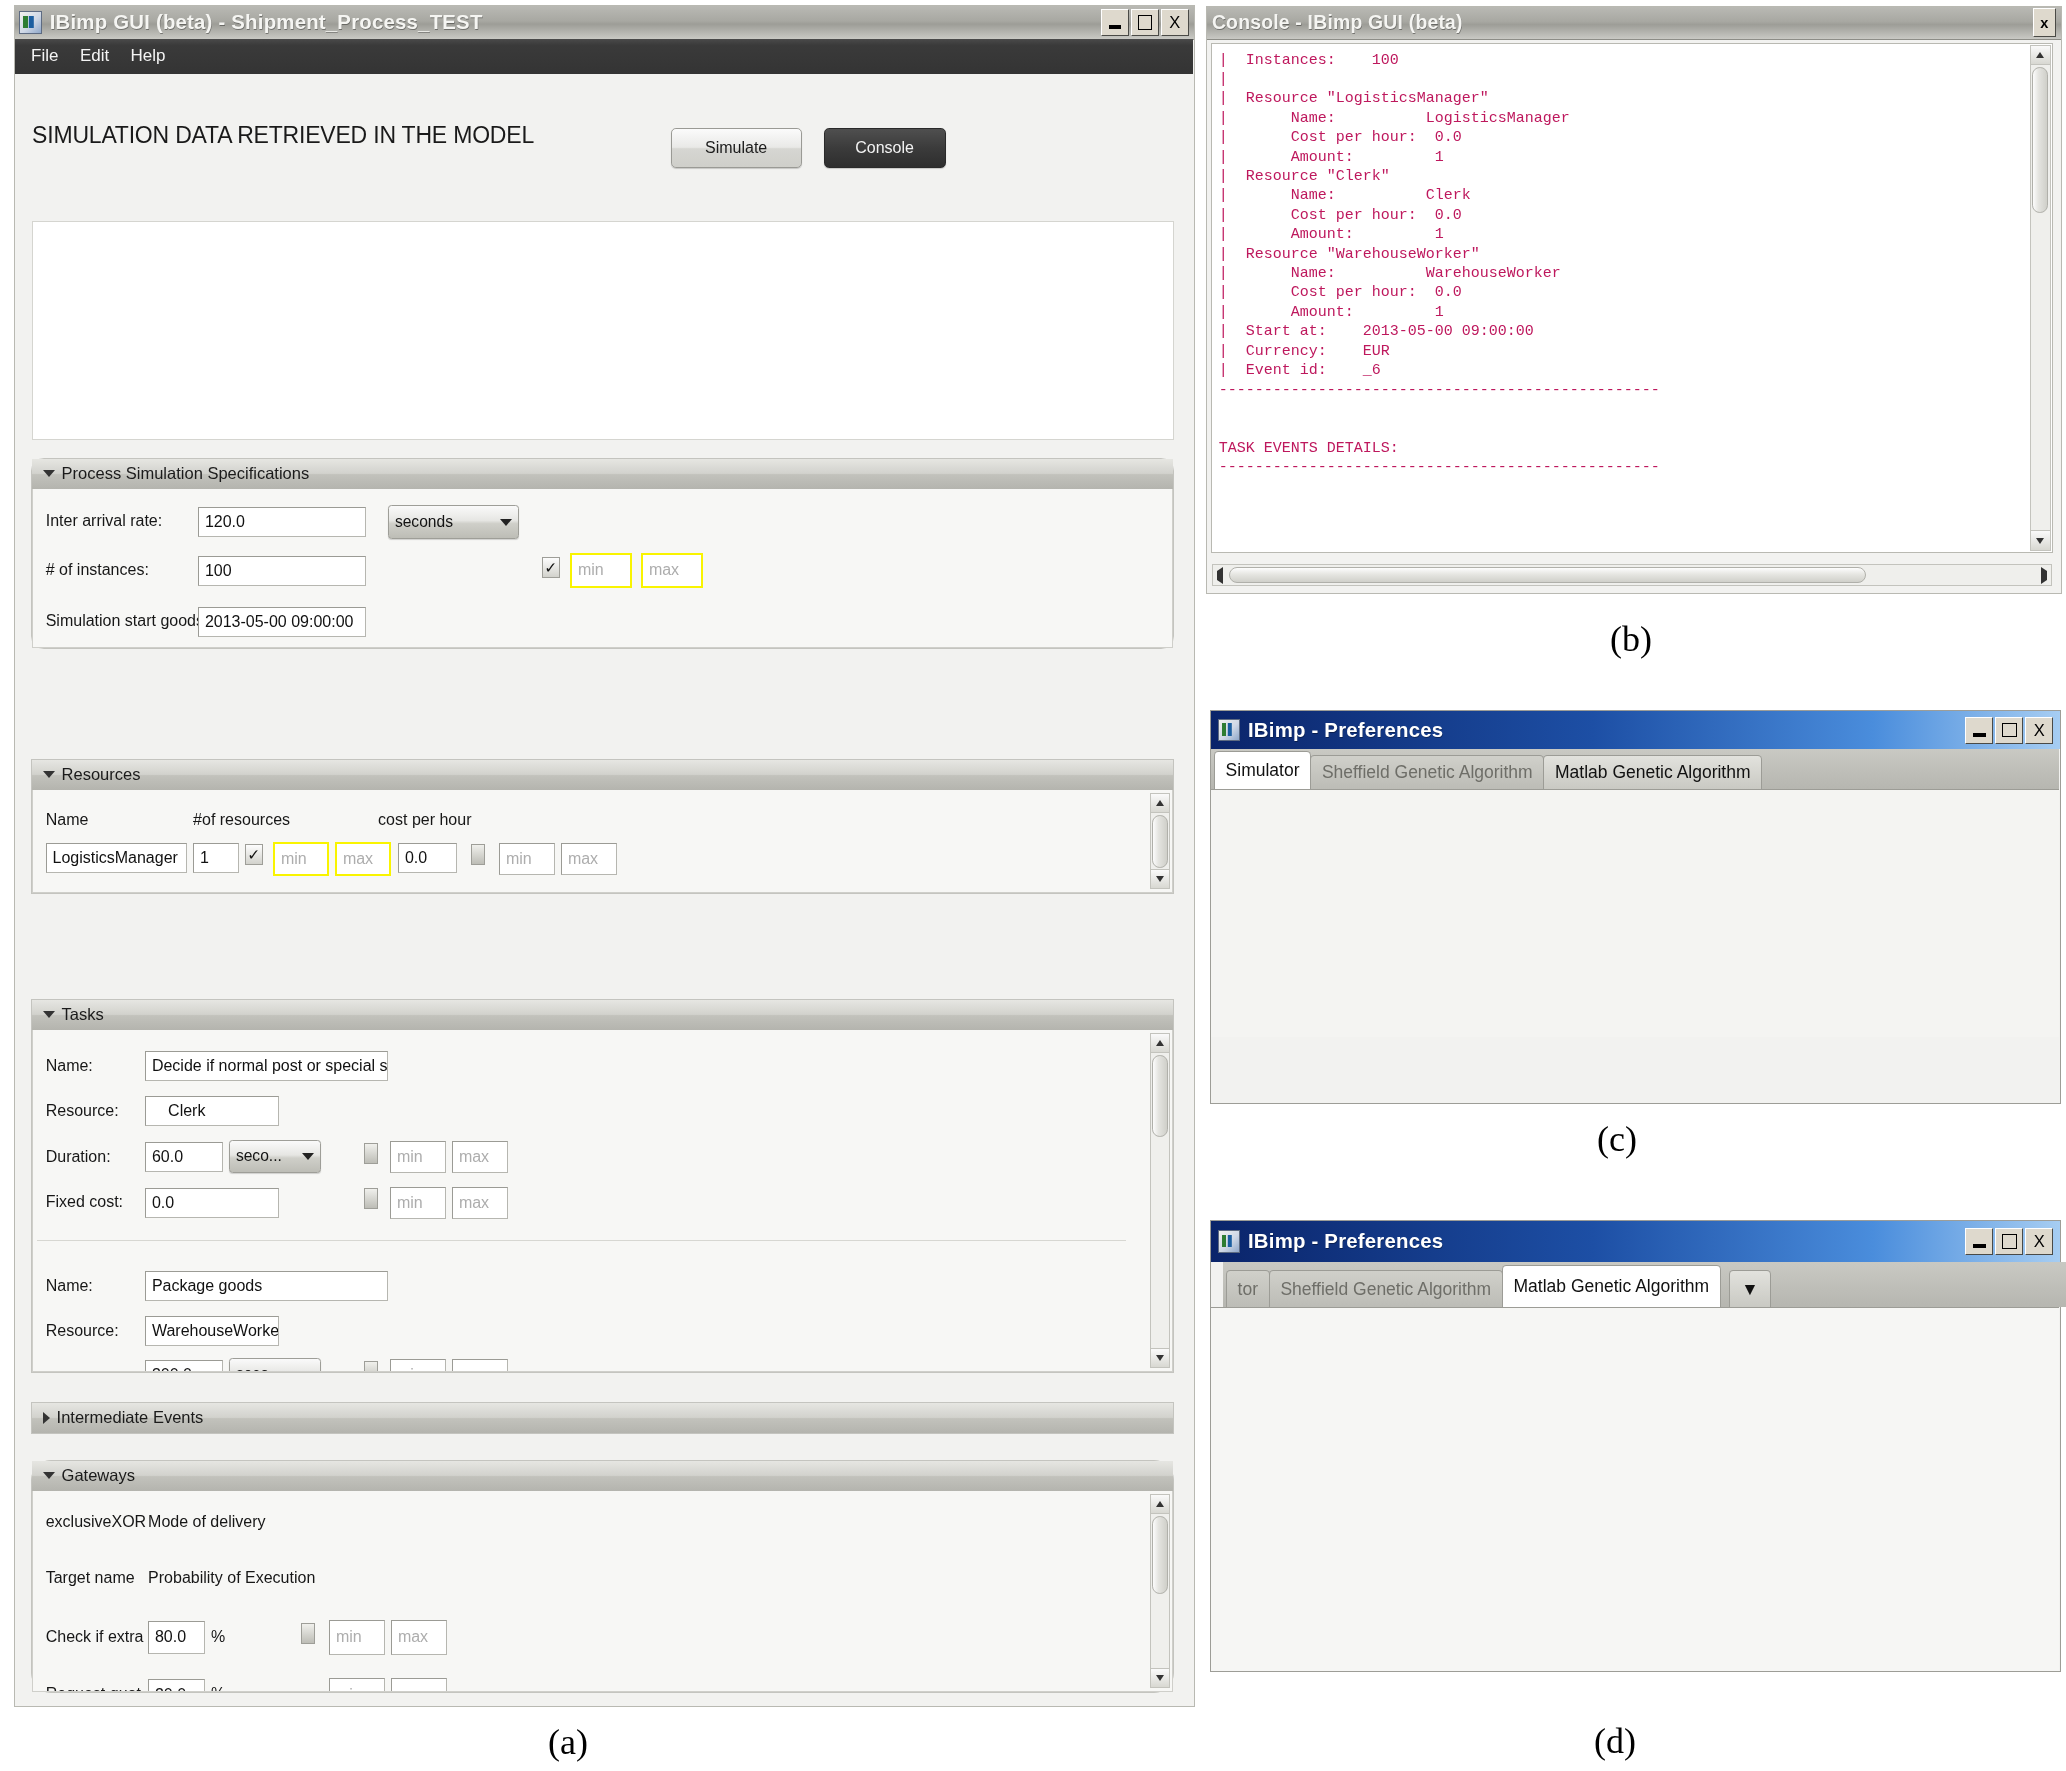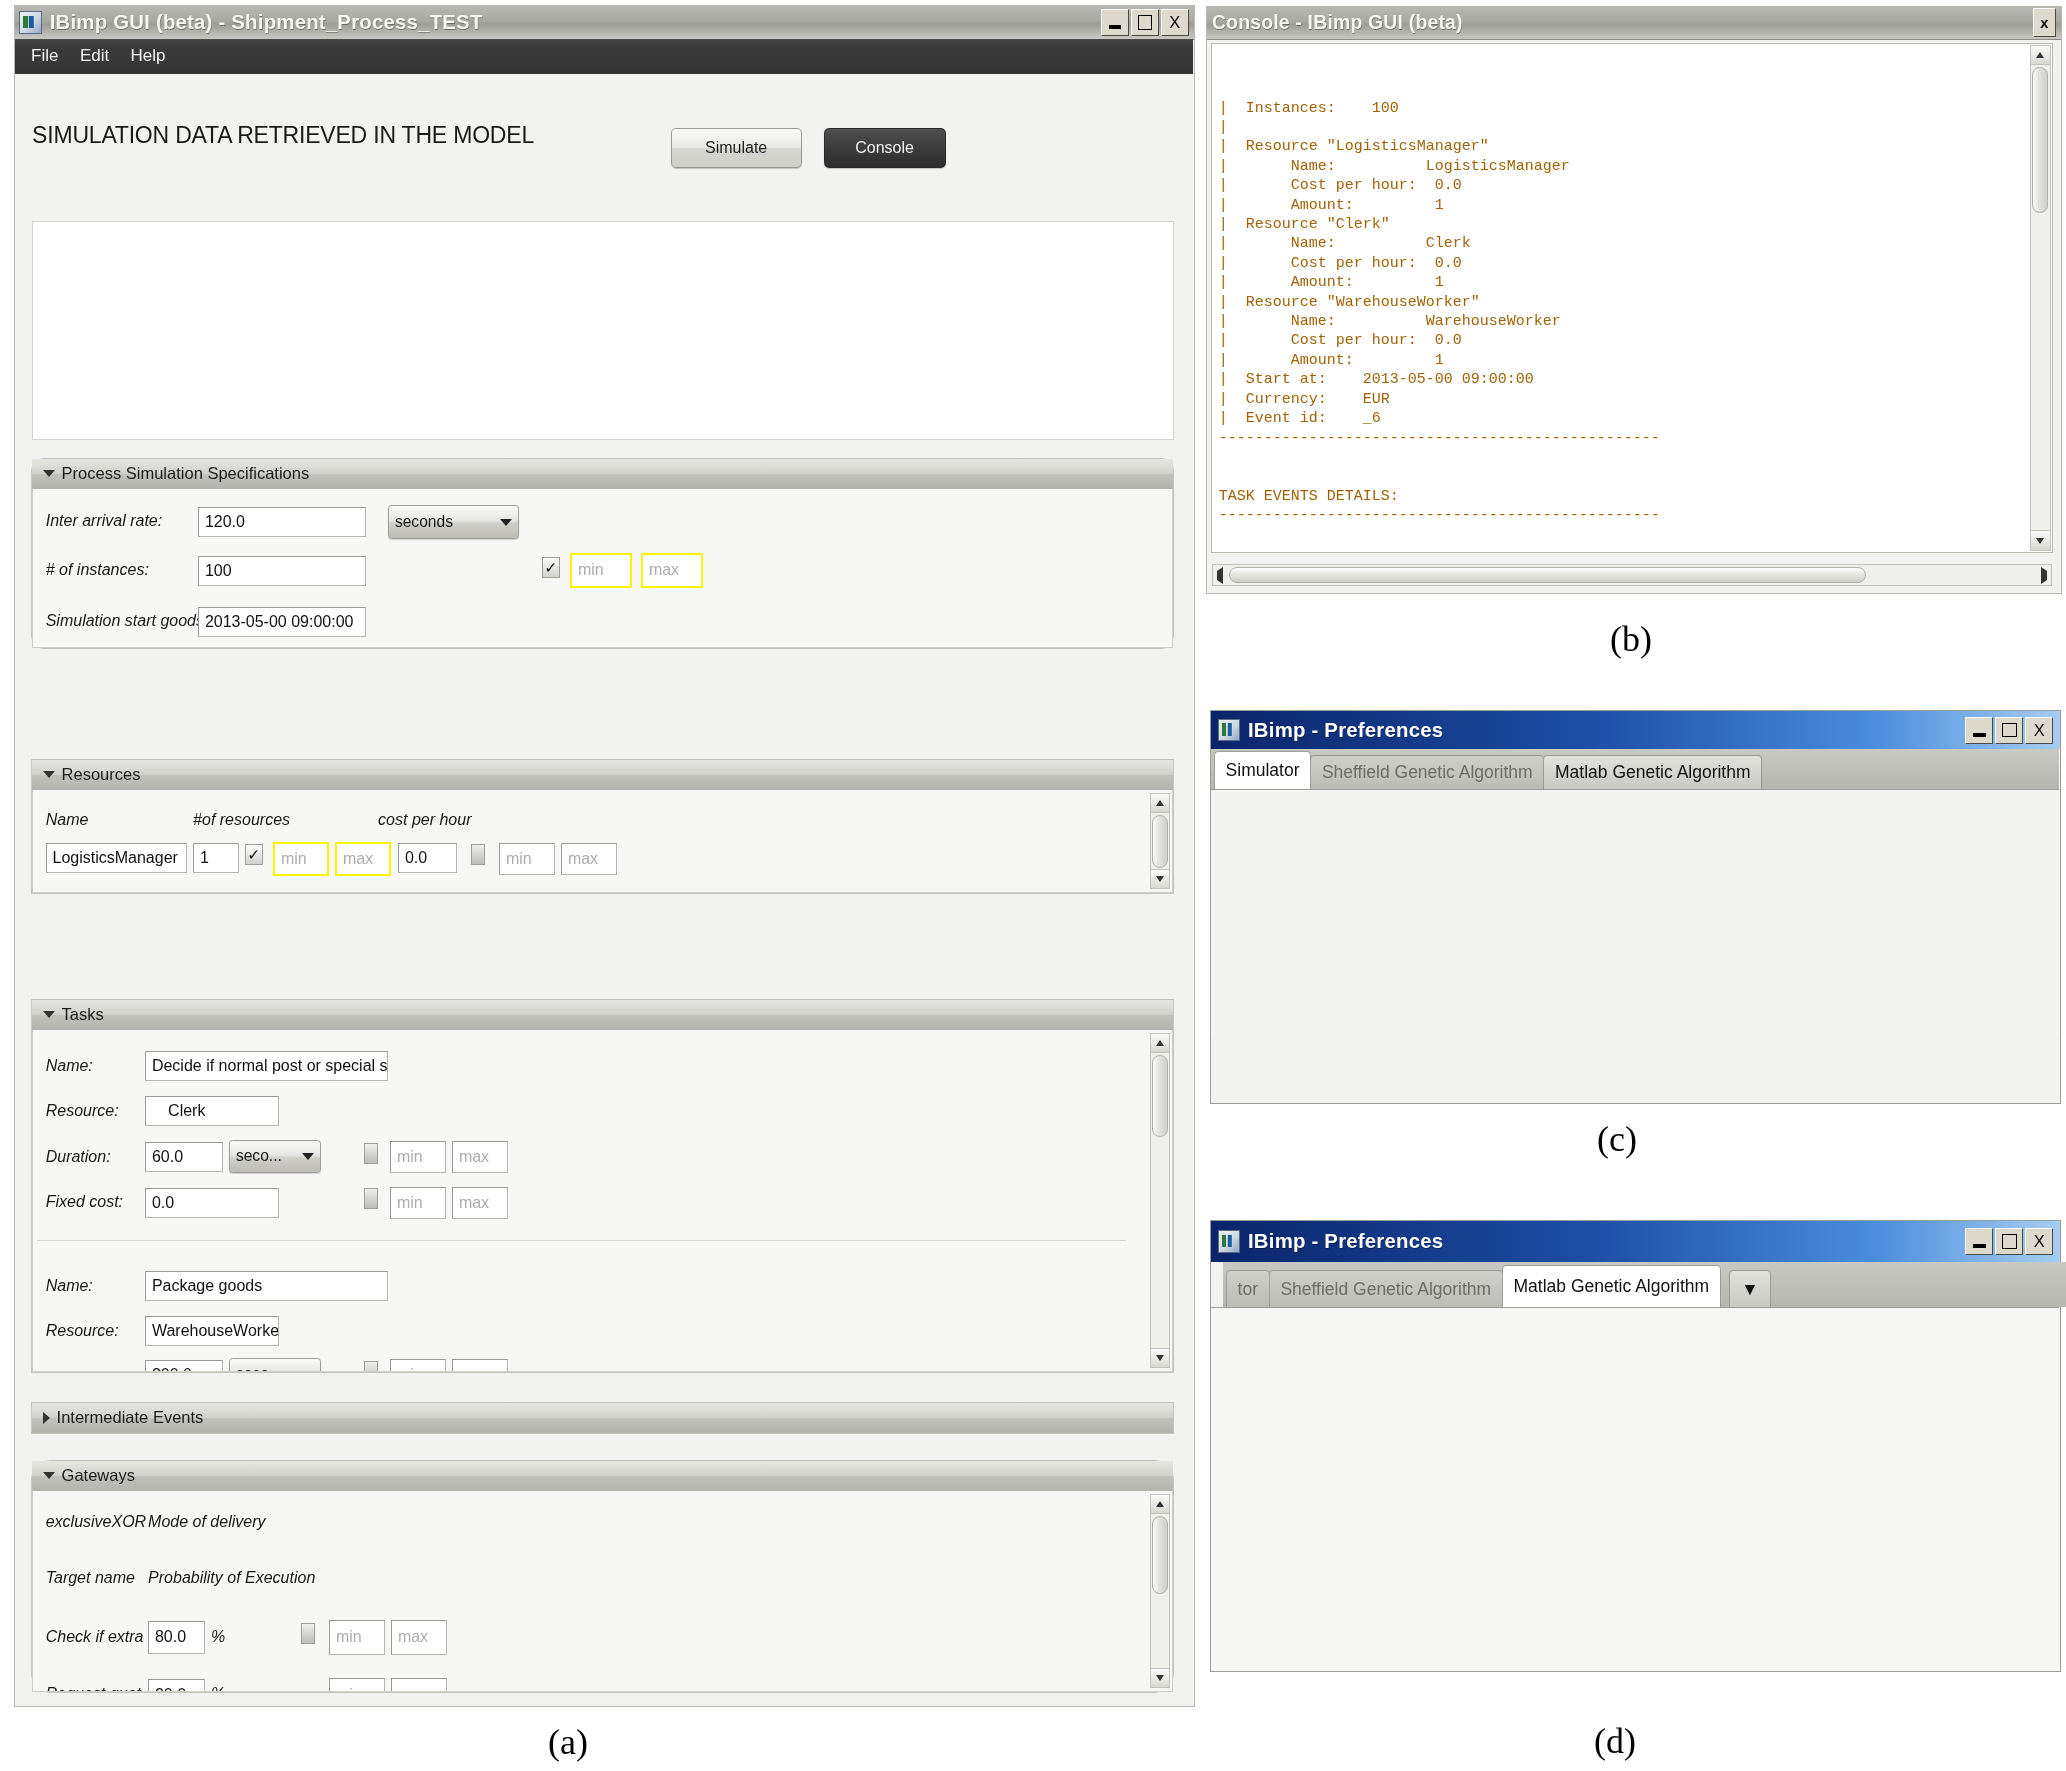--- a/index.html
+++ b/index.html
@@ -52,21 +52,21 @@
   .sect-hd{height:30px;display:flex;align-items:center;padding-left:10.7px;gap:6.8px;
       background:linear-gradient(to bottom,#e6e6e2 0%,#d2d2cd 48%,#c2c2bc 52%,#b4b4ae 100%);
       border-bottom:1px solid #a9a9a3;font-size:16.5px;color:#1b1b1b;}
   .tri{width:0;height:0;border-left:6.3px solid transparent;border-right:6.3px solid transparent;
       border-top:7.8px solid #333;}
   .tri.right{border-top:6.3px solid transparent;border-bottom:6.3px solid transparent;
       border-left:7.8px solid #333;border-right:0;}
   .sect-body{position:absolute;left:0;right:0;top:30px;bottom:0;background:#f7f7f5;
       border:1px solid #cfcfca;border-top:0;overflow:hidden;}
 
-  label.fld{font-size:16px;color:#171717;white-space:nowrap;font-style:italic;}
+  label.fld{font-size:16px;color:#171717;white-space:nowrap;}
   .tf{background:#ffffff;border:1px solid #b6b6b0;border-top-color:#9b9b95;border-left-color:#9b9b95;
       font-size:16px;color:#111;display:flex;align-items:center;padding-left:5.8px;
       box-sizing:border-box;white-space:nowrap;overflow:hidden;}
   .tf.ph{color:#adadad;}
   .tf.yellow{border:2.4px solid #f9f400;}
   .combo{border:1px solid #9e9e98;border-radius:3.4px;
       background:linear-gradient(to bottom,#fafafa 0%,#e6e6e3 45%,#cfcfc9 55%,#bdbdb6 100%);
       display:flex;align-items:center;padding:0 5.8px;font-size:15.6px;color:#131313;
       box-shadow:0 1px 1px rgba(0,0,0,.16);box-sizing:border-box;}
   .combo .cv{flex:1;white-space:nowrap;overflow:hidden;}
@@ -89,21 +89,21 @@
       display:flex;align-items:center;}
   .hsb .thumb{height:16.5px;margin:0 1.9px;border:1px solid #b0b0aa;border-radius:8.8px;
       background:linear-gradient(to bottom,#fdfdfd,#e6e6e2 45%,#d0d0ca);box-sizing:border-box;}
   .ar-u{width:0;height:0;border-left:4.9px solid transparent;border-right:4.9px solid transparent;border-bottom:6.3px solid #333;}
   .ar-d{width:0;height:0;border-left:4.9px solid transparent;border-right:4.9px solid transparent;border-top:6.3px solid #333;}
   .ar-l{width:0;height:0;border-top:4.9px solid transparent;border-bottom:4.9px solid transparent;border-right:6.3px solid #333;}
   .ar-r{width:0;height:0;border-top:4.9px solid transparent;border-bottom:4.9px solid transparent;border-left:6.3px solid #333;}
 
   
   .console-text{font-family:"Liberation Mono", monospace;font-size:15px;line-height:19.4px;
-      color:#a16207;white-space:pre;margin-top:48px;}
+      color:#be185d;white-space:pre;}
 
   
   .tabstrip{display:flex;align-items:flex-end;height:40px;
       background:linear-gradient(to bottom,#c9c9c3,#b6b6b0);padding-left:2.9px;}
   .tab{height:34px;display:flex;align-items:center;padding:0 10.7px;font-size:17.5px;
       border:1px solid #9c9c96;border-bottom:0;border-radius:4.4px 4.4px 0 0;margin-right:-1px;
       background:linear-gradient(to bottom,#d0d0ca,#bcbcb6);color:#6e6e68;box-sizing:border-box;}
   .tab.sel{background:#ffffff;color:#111;height:38px;border-color:#9c9c96;}
   .tab.raised{background:linear-gradient(to bottom,#e2e2dd,#c9c9c3);color:#111;}
 

